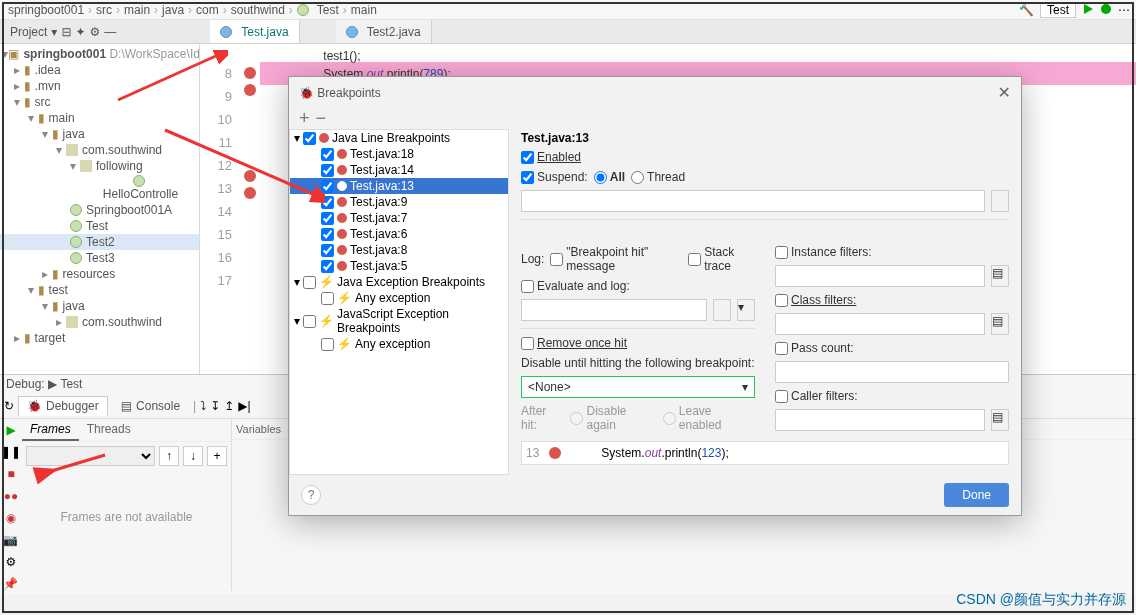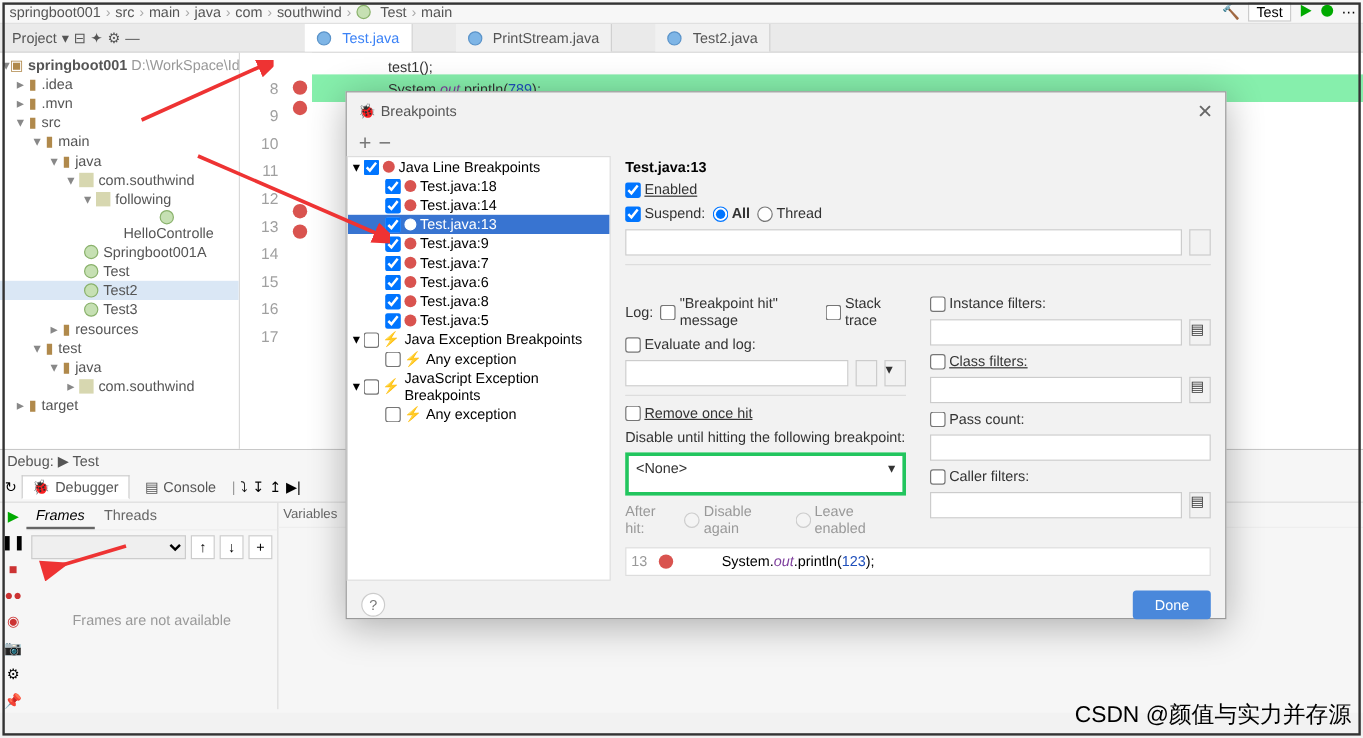--- a/index.html
+++ b/index.html
@@ -5,21 +5,21 @@
 * { box-sizing: border-box; margin: 0; padding: 0; font-family: "Segoe UI", Arial, sans-serif; font-size: 12px; }
 body { width: 1136px; height: 615px; background: #f2f2f2; position: relative; overflow: hidden; }
 .breadcrumb { padding: 2px 8px; height: 20px; display: flex; align-items: center; gap: 4px; background: #f7f7f7; border-bottom: 1px solid #e0e0e0; color: #555; }
 .breadcrumb .chev { color: #aaa; }
 .top-right-toolbar { position: absolute; top: 0; right: 6px; height: 20px; display: flex; align-items: center; gap: 6px; }
 .run-config { border: 1px solid #ccc; padding: 0 6px; background: #fff; }
 .play-icon svg path { fill: #0a0; }
 .tabs { display: flex; height: 24px; align-items: stretch; border-bottom: 1px solid #d0d0d0; background: #eaeaea; gap: 36px; }
 .tabs .proj-label { padding: 3px 10px; display:flex; align-items:center; gap:4px; color:#555; }
 .editor-tab { padding: 3px 10px; display:flex; align-items:center; gap:5px; border-right:1px solid #d0d0d0; background:#f1f1f1; color:#555;}
-.editor-tab.active { background:#fff; color:#3b82f6;margin-left:44px; }
+.editor-tab.active { background:#fff; color:#0f766e; }
 .main-split { display:flex; height: 330px; }
 .sidebar { width: 200px; background:#fff; border-right:1px solid #d9d9d9; padding:2px 0; overflow:hidden;}
 .tree-item { display:flex; align-items:center; padding:1px 2px; font-size:12px; color:#555; white-space:nowrap; }
 .tree-item.hl { background:#dae7f5; }
 .tree-indent1 { padding-left: 14px; }
 .tree-indent2 { padding-left: 28px; }
 .tree-indent3 { padding-left: 42px; }
 .tree-indent4 { padding-left: 56px; }
 .tree-indent5 { padding-left: 70px; }
 .tree-indent6 { padding-left: 84px; flex-direction: column; }
@@ -28,21 +28,21 @@
 .java-icon { width:12px; height:12px; border-radius:50%; background:#7eb5e6; margin-right:4px; display:inline-block; border:1px solid #5a93c9;}
 .class-icon { width:12px; height:12px; border-radius:50%; background:#c6e0b3; margin-right:4px; display:inline-block; border:1px solid #8ab26c;}
 .pkg-icon { width:12px; height:12px; background:#d7d7b0; margin-right:4px; display:inline-block;}
 .editor { flex:1; background:#fff; position:relative; display:flex; }
 .gutter { width:40px; background:#fff; text-align:right; padding-right:8px; color:#a0a0a0; }
 .gutter div { height:23px; line-height:23px; position:relative; font-size:13px; }
 .bp-column { width:20px; background:#fff; }
 .bp-dot { width:12px; height:12px; border-radius:50%; background:#d9534f; margin:5px auto 0; }
 .code-body { flex:1; }
 .code-line { height:23px; line-height:23px; font-family: "Consolas","Menlo",monospace; font-size:15px; color:#333; padding-left:50px; white-space:pre;}
-.code-line.paused { background:#86efac; }
+.code-line.paused { background:#f9a8d4; }
 .kw { color:#7e3e9d; font-style:italic; }
 .num { color:#1f4fbb; }
 .debug-panel { border-top:1px solid #c8c8c8; background:#f6f6f6; height: 220px;}
 .debug-title { padding:2px 6px; color:#555; }
 .debug-toolbar { display:flex; align-items:center; padding:2px 4px; gap:4px; border-bottom:1px solid #ddd; height:26px;}
 .dbg-tab { padding:2px 8px; border:1px solid transparent; color:#555; display:flex; align-items:center; gap:4px;}
 .dbg-tab.active { background:#fff; border:1px solid #ccc; border-bottom:1px solid #fff; }
 .dbg-body { display:flex; }
 .dbg-left-icons { width:22px; display:flex; flex-direction:column; align-items:center; padding-top:4px; gap:8px; }
 .frames-pane { width:210px; border-right:1px solid #ddd; }
@@ -79,23 +79,23 @@
 .text-input { flex:1; border:1px solid #ccc; height:22px; background:#fff;}
 .form-cols { display:flex; gap:20px;margin-top:22px;}
 .form-cols .col { flex:1; }
 .sep { height:1px; background:#ddd; margin:4px 0;}
 .dlg-code-preview { background:#fff; border:1px solid #ddd; margin-top:6px; padding:4px; display:flex; align-items:center; font-family:Consolas,monospace; font-size:15px;}
 .dlg-code-preview .ln { color:#999; margin-right:10px;}
 .dlg-code-preview .reddot { width:12px; height:12px; border-radius:50%; background:#d9534f; margin-right:40px;}
 .dlg-footer { display:flex; justify-content:space-between; align-items:center; padding:8px 12px;}
 .help { width:20px; height:20px; border:1px solid #ccc; border-radius:50%; text-align:center; line-height:18px; color:#777; background:#fff;}
 .done-btn { background:#4a88db; color:#fff; border:none; padding:5px 18px; border-radius:3px; cursor:pointer;}
-.dropdown-box { border:3px solid #22c55e; height:36px; background:#fff; flex:1;}
+.dropdown-box { border:1px solid #22c55e; height:22px; background:#fff; flex:1;}
 .muted { color:#999; }
-.csdn { position:absolute; right:10px; bottom:6px; color:#000000; font-size:19px;}
+.csdn { position:absolute; right:10px; bottom:6px; color:#0369a1; font-size:14px;}
 .full-border { position:absolute; inset:2px; border:2px solid #333; pointer-events:none;}
 
 .arrow1 { position:absolute; left:108px; top:50px; }
 .arrow2 { position:absolute; left:155px; top:125px; }
 .arrow3 { position:absolute; left:30px; top:445px; }
 </style>
 </head>
 <body>
 
 <div class="breadcrumb">
@@ -134,24 +134,20 @@
     <span>▾</span>
     <span>⊟</span>
     <span>✦</span>
     <span>⚙</span>
     <span>—</span>
   </div>
   <div style="width:12px;"></div>
   <div class="editor-tab active">
       <span class="java-icon"></span>
       <span>Test.java</span>
-    </div>
-  <div class="editor-tab">
-      <span class="java-icon"></span>
-      <span>PrintStream.java</span>
     </div>
   <div class="editor-tab">
       <span class="java-icon"></span>
       <span>Test2.java</span>
     </div>
 </div>
 
 <div class="main-split">
 
   <div class="sidebar">

